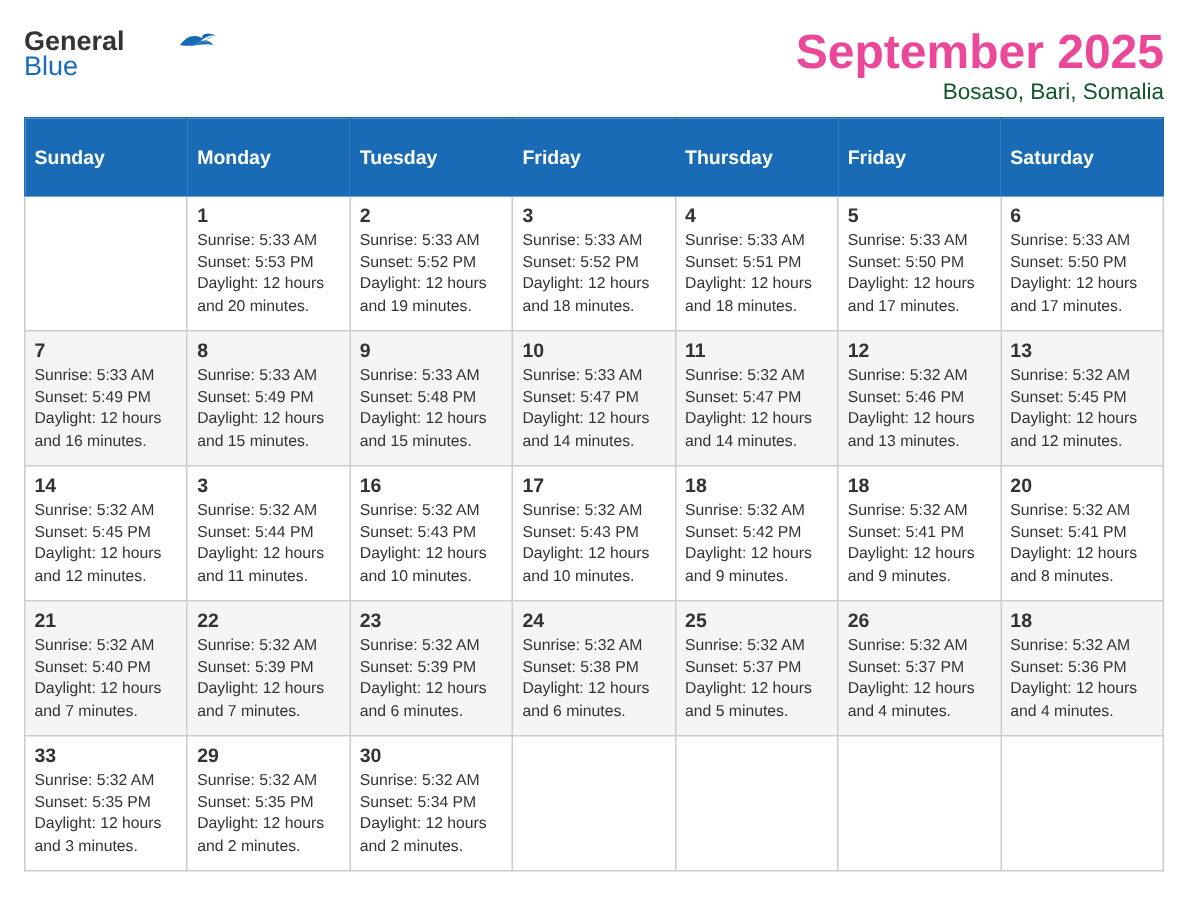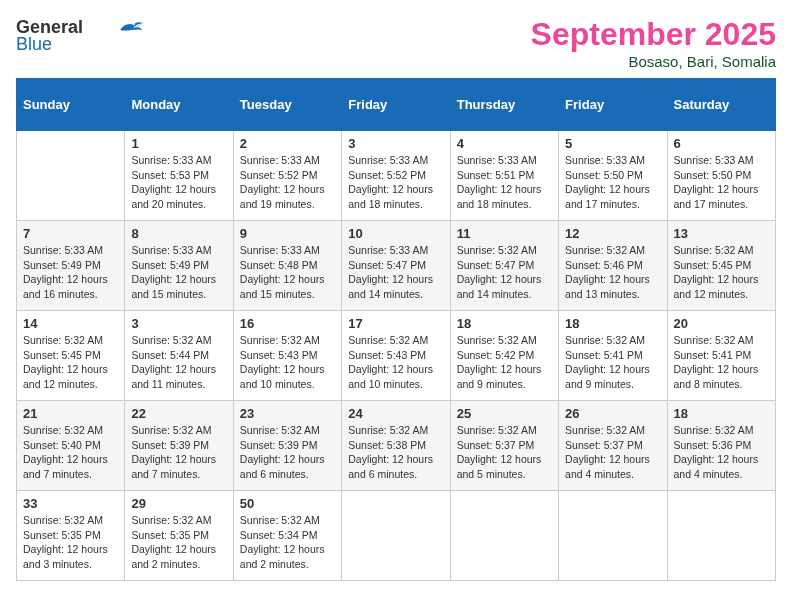--- a/index.html
+++ b/index.html
@@ -320,21 +320,21 @@
 and 3 minutes.</div>
         </td>
         <td>
           <span class="day-number">29</span>
           <div class="day-info" style="white-space: pre-line;">Sunrise: 5:32 AM
 Sunset: 5:35 PM
 Daylight: 12 hours
 and 2 minutes.</div>
         </td>
         <td>
-          <span class="day-number">50</span>
+          <span class="day-number">30</span>
           <div class="day-info" style="white-space: pre-line;">Sunrise: 5:32 AM
 Sunset: 5:34 PM
 Daylight: 12 hours
 and 2 minutes.</div>
         </td>
         <td class="empty-cell"></td>
         <td class="empty-cell"></td>
         <td class="empty-cell"></td>
         <td class="empty-cell"></td>
       </tr>

